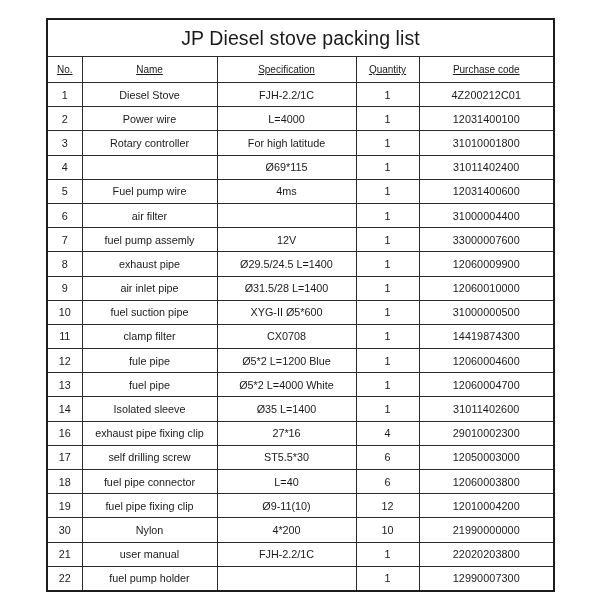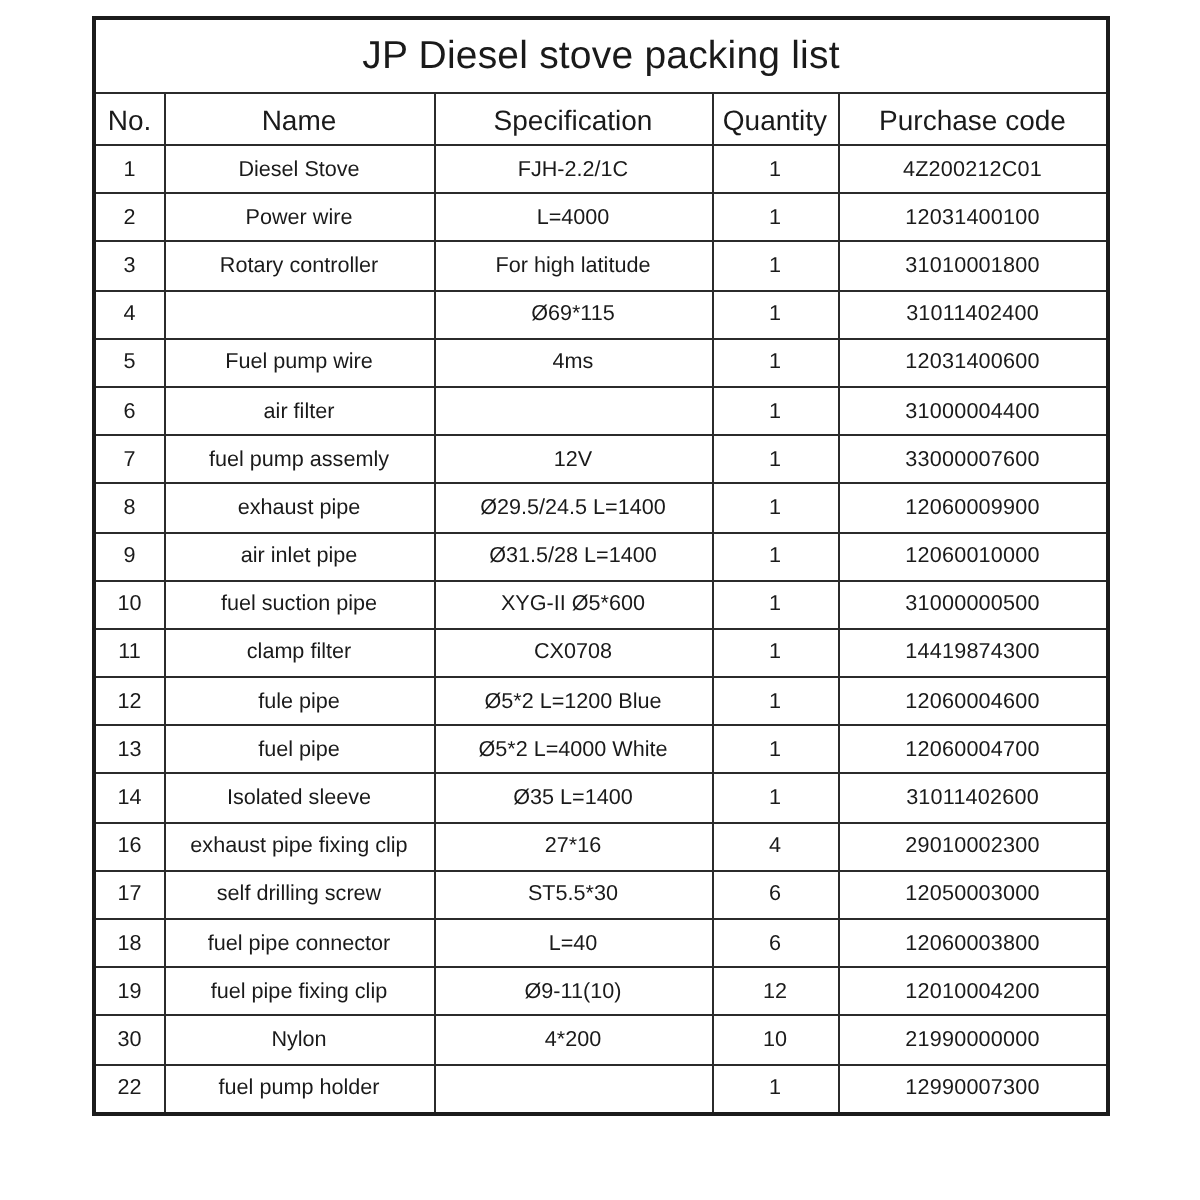--- a/index.html
+++ b/index.html
@@ -13,21 +13,21 @@
     height: 600px;
     overflow: hidden;
     font-family: "Liberation Sans", sans-serif;
     color: #1a1a1a;
     -webkit-font-smoothing: antialiased;
   }
 
   #sheet {
     position: absolute;
     left: 46px;
-    top: 8px;
+    top: 18px;
     width: 507px;
     height: 575px;
     box-sizing: border-box;
   }
 
   table.packing-list {
     width: 507px;
     border-collapse: collapse;
     table-layout: fixed;
     border: 2px solid #1c1c1c;
@@ -56,21 +56,22 @@
     height: 36px;
     font-size: 19.5px;
     letter-spacing: 0.1px;
     border-left: none;
     border-right: none;
     border-top: none;
   }
 
   tr.header-row th {
     height: 25px;
-    font-size: 14px;
+    font-size: 10px;
+    text-decoration: underline;
   }
 
   tr.data-row td {
     height: 23.2px;
     font-size: 10.8px;
   }
 
   td.cell-no   { font-size: 10.5px; }
   td.cell-qty  { font-size: 10.5px; }
   td.cell-code { font-size: 10.8px; letter-spacing: 0.1px; }
@@ -227,20 +228,27 @@
           <td class="cell-code">12010004200</td>
         </tr>
         <tr class="data-row">
           <td class="cell-no">30</td>
           <td class="cell-name">Nylon</td>
           <td class="cell-spec">4*200</td>
           <td class="cell-qty">10</td>
           <td class="cell-code">21990000000</td>
         </tr>
         <tr class="data-row">
+          <td class="cell-no">21</td>
+          <td class="cell-name">user manual</td>
+          <td class="cell-spec">FJH-2.2/1C</td>
+          <td class="cell-qty">1</td>
+          <td class="cell-code">22020203800</td>
+        </tr>
+        <tr class="data-row">
           <td class="cell-no">22</td>
           <td class="cell-name">fuel pump holder</td>
           <td class="cell-spec"></td>
           <td class="cell-qty">1</td>
           <td class="cell-code">12990007300</td>
         </tr>
       </tbody>
   </table>
 </div>
 

